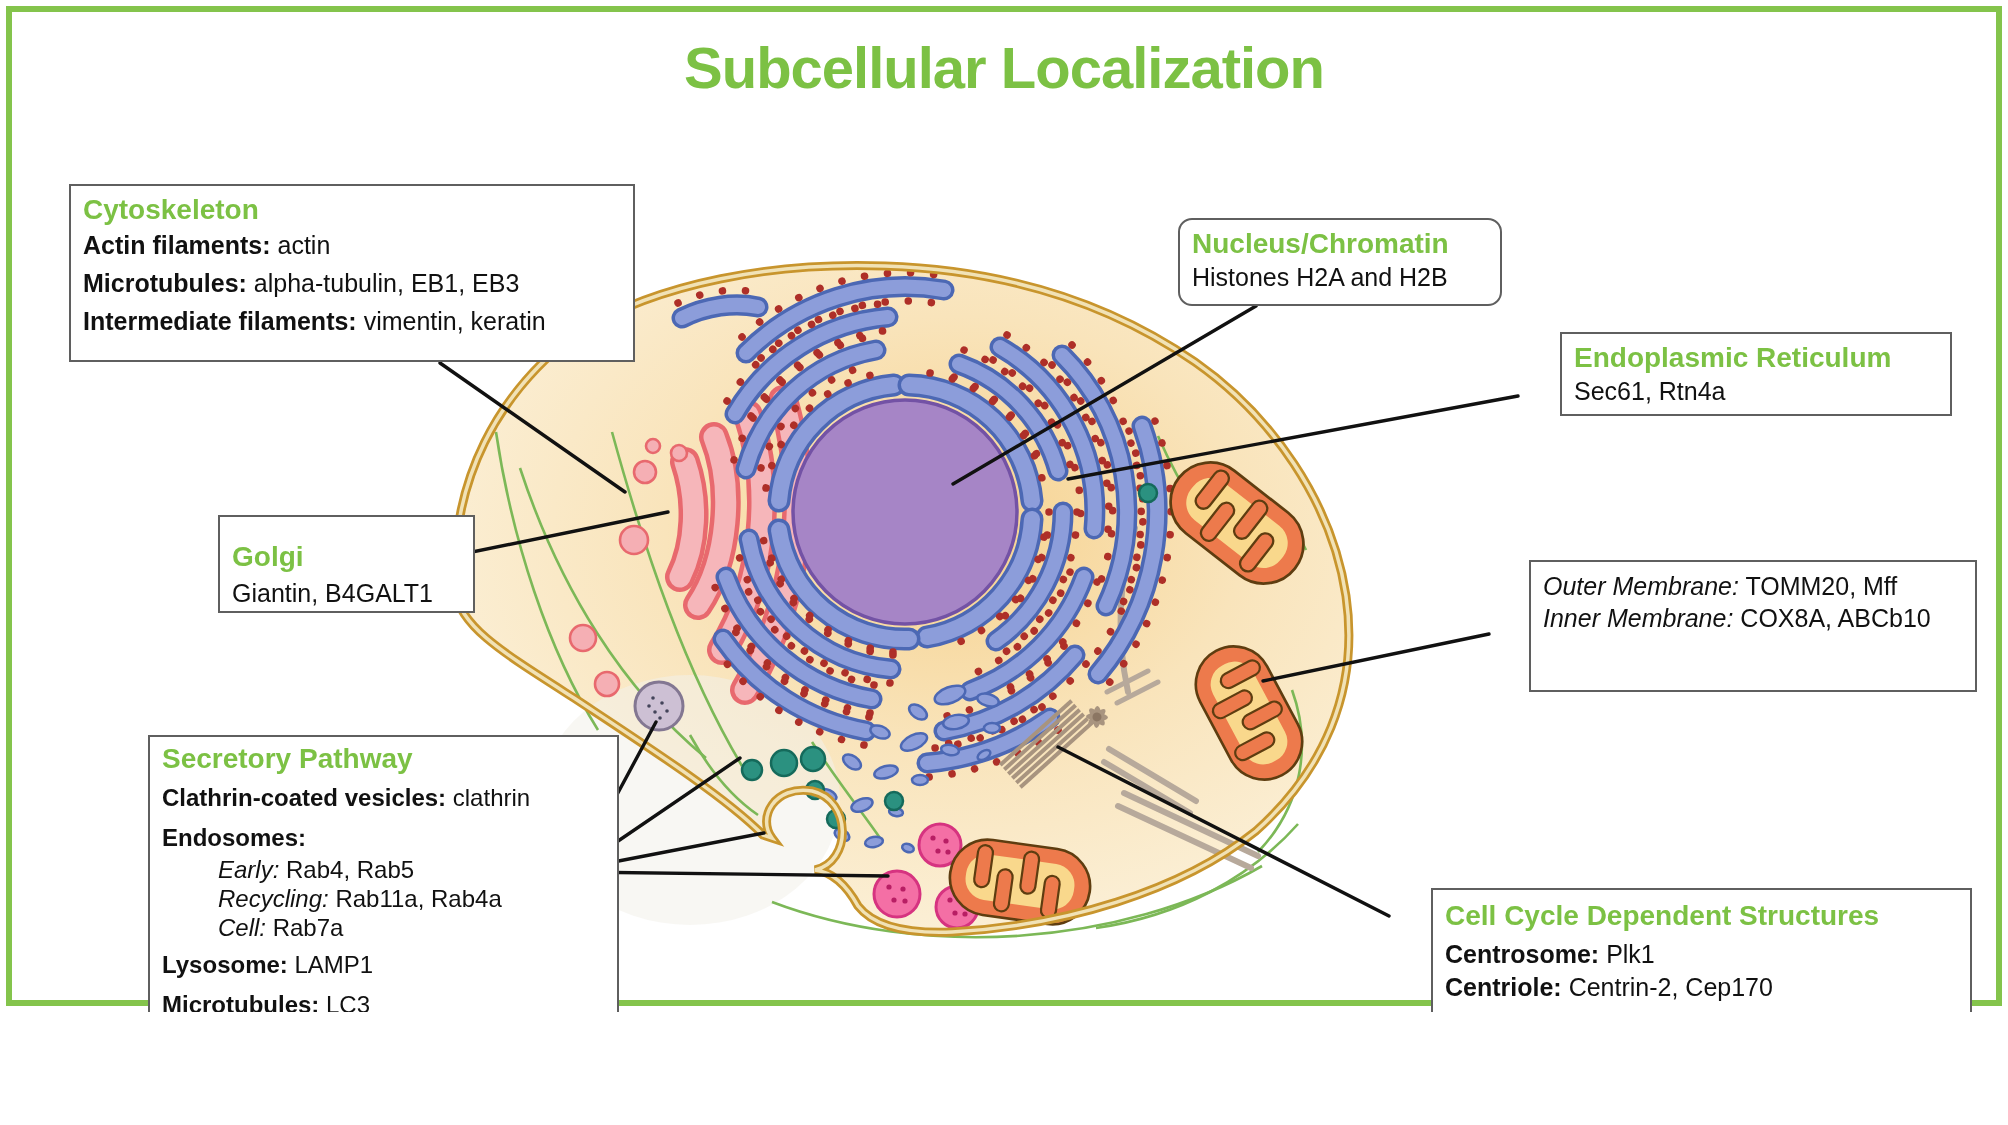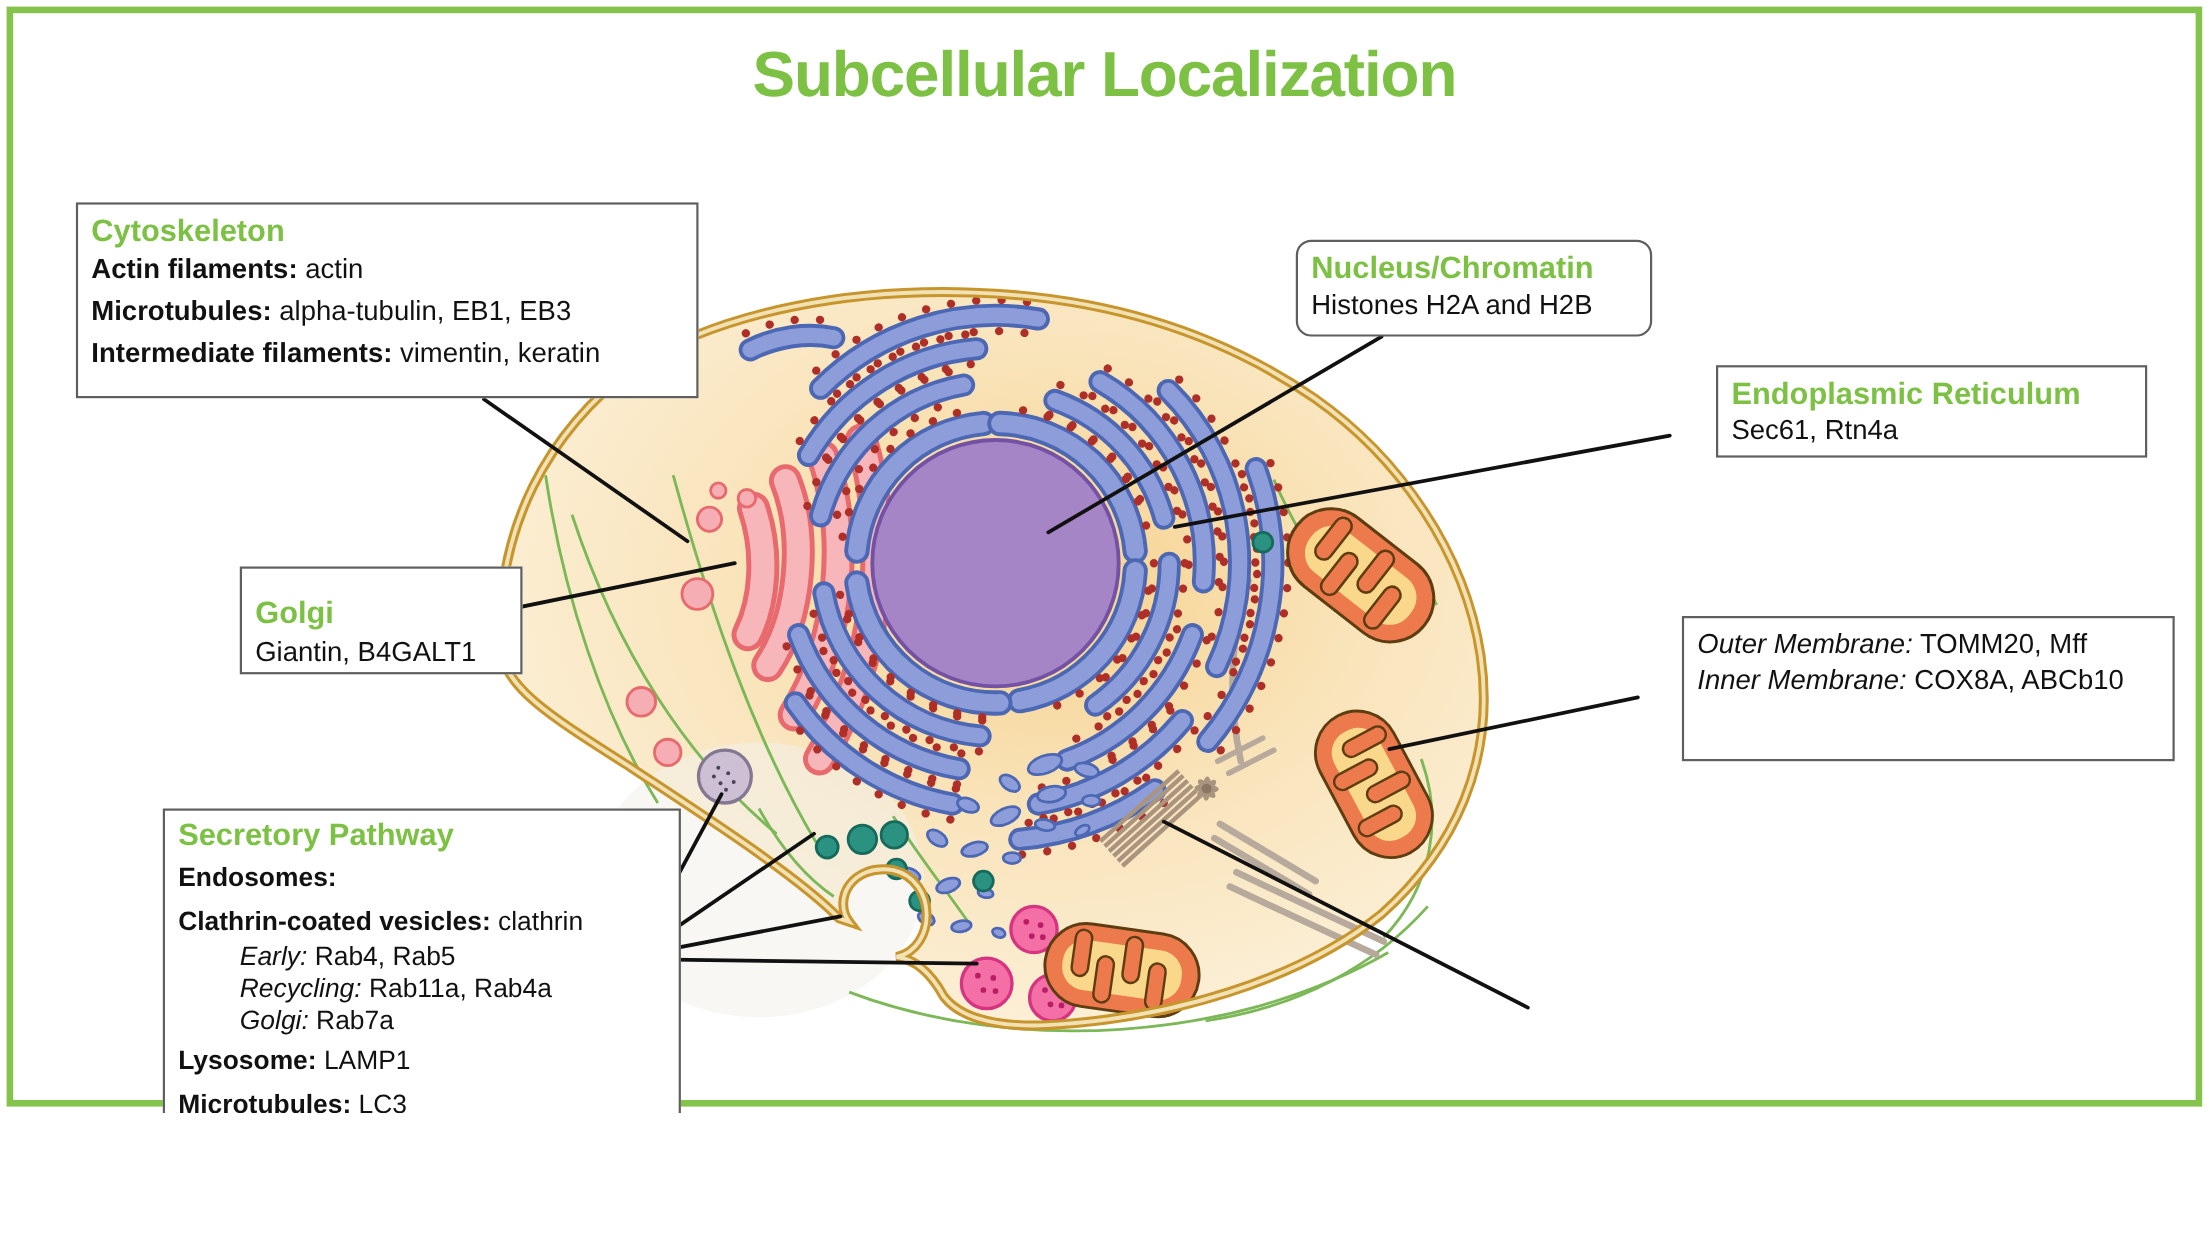--- a/index.html
+++ b/index.html
@@ -321,22 +321,27 @@
     <div class="bline" style="line-height:40px">Giantin, B4GALT1</div>
   </div>
 
   <div class="box" id="box-mitochondria" style="left:1487px;top:560px;width:448px;height:132px;">
     <div class="bline"><span class="it">Outer Membrane:</span><span> TOMM20, Mff</span></div>
     <div class="bline"><span class="it">Inner Membrane:</span><span> COX8A, ABCb10</span></div>
   </div>
 
   <div class="box" id="box-secretory" style="left:106px;top:735px;width:471px;height:293px;">
     <div class="btitle">Secretory Pathway</div>
+    <div class="bline"><span class="bl">Clathrin-coated vesicles:</span><span> clathrin</span></div>
     <div class="bline"><span class="bl">Endosomes:</span></div>
-    <div class="bline"><span class="bl">Clathrin-coated vesicles:</span><span> clathrin</span></div>
     <div class="bline sub"><span class="it">Early:</span><span> Rab4, Rab5</span></div>
     <div class="bline sub"><span class="it">Recycling:</span><span> Rab11a, Rab4a</span></div>
-    <div class="bline sub"><span class="it">Golgi:</span><span> Rab7a</span></div>
+    <div class="bline sub"><span class="it">Cell:</span><span> Rab7a</span></div>
     <div class="bline"><span class="bl">Lysosome:</span><span> LAMP1</span></div>
     <div class="bline"><span class="bl">Microtubules:</span><span> LC3</span></div>
   </div>
 
+  <div class="box" id="box-cellcycle" style="left:1389px;top:888px;width:541px;height:134px;padding-top:10px;">
+    <div class="btitle">Cell Cycle Dependent Structures</div>
+    <div class="bline"><span class="bl">Centrosome:</span><span> Plk1</span></div>
+    <div class="bline"><span class="bl">Centriole:</span><span> Centrin-2, Cep170</span></div>
+  </div>
 </div>
 
 </body></html>

